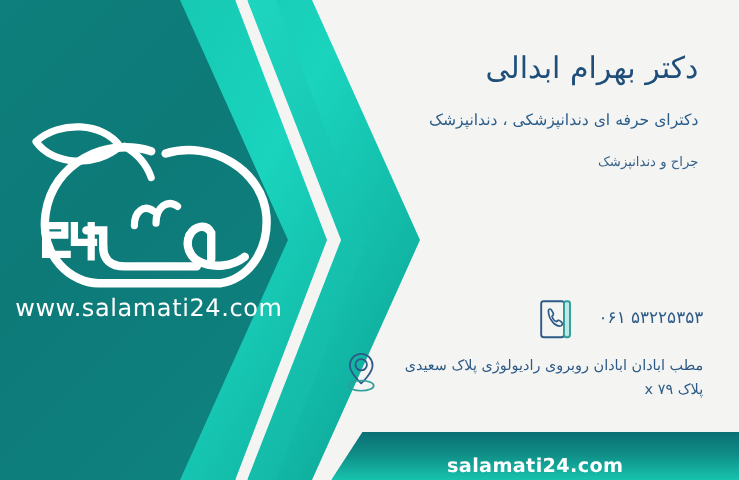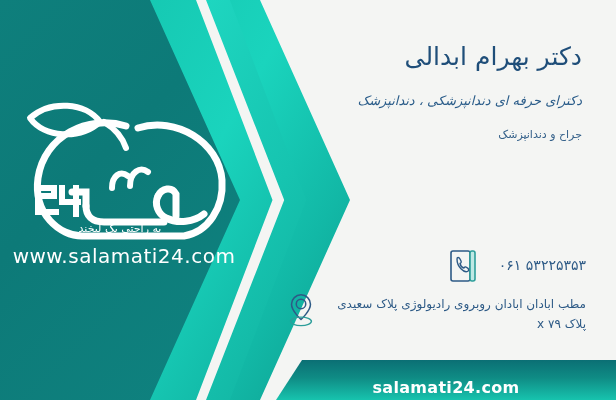--- a/index.html
+++ b/index.html
@@ -92,21 +92,20 @@
     white-space: nowrap;
   }
   .doctor-degree {
     position: absolute;
     right: 34px;
     top: 93px;
     color: #2a5c89;
     font-size: 13px;
     text-align: right;
     white-space: nowrap;
-    font-style: italic;
   }
   .doctor-specialty {
     position: absolute;
     right: 34px;
     top: 128px;
     color: #35618a;
     font-size: 11px;
     text-align: left;
     white-space: nowrap;
   }
@@ -193,21 +192,20 @@
       <path d="M156 126 L 96 126 C 84 126, 78 120, 78 110" stroke="#ffffff" stroke-width="7" fill="none" stroke-linecap="round"></path>
       <path d="M78 110 L 78 96 L 64 96" stroke="#ffffff" stroke-width="7" fill="none" stroke-linecap="round"></path>
       <path d="M122 90 C 122 76, 132 70, 140 76" stroke="#ffffff" stroke-width="6" fill="none" stroke-linecap="round"></path>
       <path d="M104 92 C 104 80, 112 74, 120 80" stroke="#ffffff" stroke-width="6" fill="none" stroke-linecap="round"></path>
 
       <g>
         <path d="M30 92 L 46 92 L 46 100 L 30 100 L 30 116 L 48 116" stroke="#ffffff" stroke-width="6" fill="none" stroke-linecap="square"></path>
         <path d="M54 92 L 54 106 L 70 106 M 68 92 L 68 118" stroke="#ffffff" stroke-width="6" fill="none" stroke-linecap="square"></path>
       </g>
     </svg>
-    <div class="logo-tagline">به راحتی یک لبخند</div>
     <div class="logo-url">www.salamati24.com</div>
   </div>
 
   <div class="doctor-name">دکتر بهرام  ابدالی</div>
   <div class="doctor-degree">دکترای حرفه ای دندانپزشکی ، دندانپزشک</div>
   <div class="doctor-specialty">جراح و دندانپزشک</div>
 
   <div class="contact-row row-phone">
     <div class="contact-text phone">۵۳۲۲۵۳۵۳ ۰۶۱</div>
     <svg class="contact-icon" viewBox="0 0 30 36">

